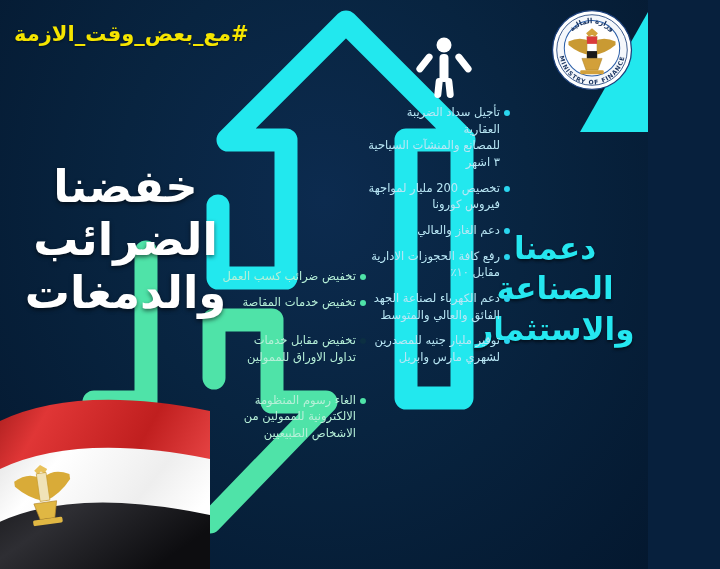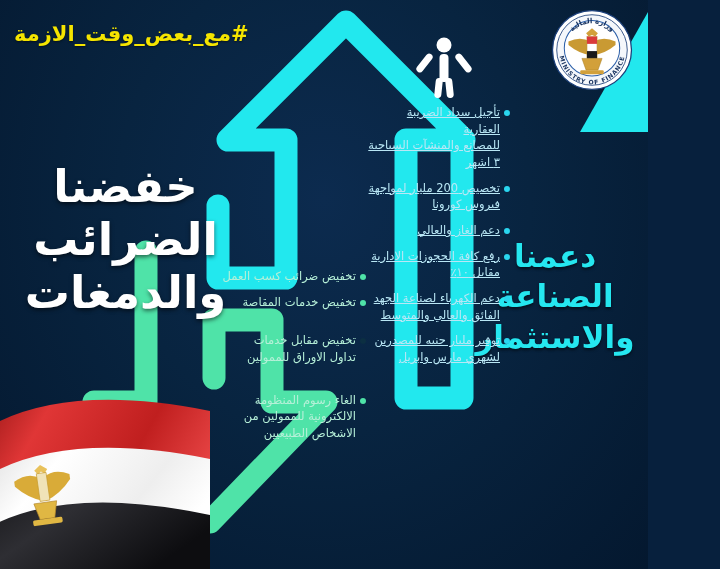--- a/index.html
+++ b/index.html
@@ -61,21 +61,21 @@
     font-weight: bold;
     line-height: 1.18;
     direction: rtl;
     text-shadow: 0 2px 4px rgba(0,0,0,.55);
   }
   .heading-left .ln { display: block; }
 
   .heading-right {
     position: absolute;
     right: 8px;
-    top: 236px;
+    top: 228px;
     width: 170px;
     text-align: center;
     color: #25e7f0;
     font-size: 31px;
     font-weight: bold;
     line-height: 1.3;
     direction: rtl;
     text-shadow: 0 2px 3px rgba(0,0,0,.5);
   }
   .heading-right .ln { display: block; }
@@ -117,21 +117,21 @@
     white-space: pre-line;
   }
 
   
   #list-up {
     left: 368px;
     top: 104px;
     width: 142px;
   }
   #list-up .dot { background: #2ad6ef; }
-  #list-up .btxt { color: #b9e7f5; text-decoration: underline; }
+  #list-up .btxt { color: #b9e7f5; }
 
   
   #list-down {
     left: 214px;
     top: 268px;
     width: 152px;
   }
   #list-down .dot { background: #4fe3a8; }
   #list-down .btxt { color: #b6f0d8; text-align: right; }
   #list-down .bullet-item.on-arrow .dot { background: #0c2f42; }

